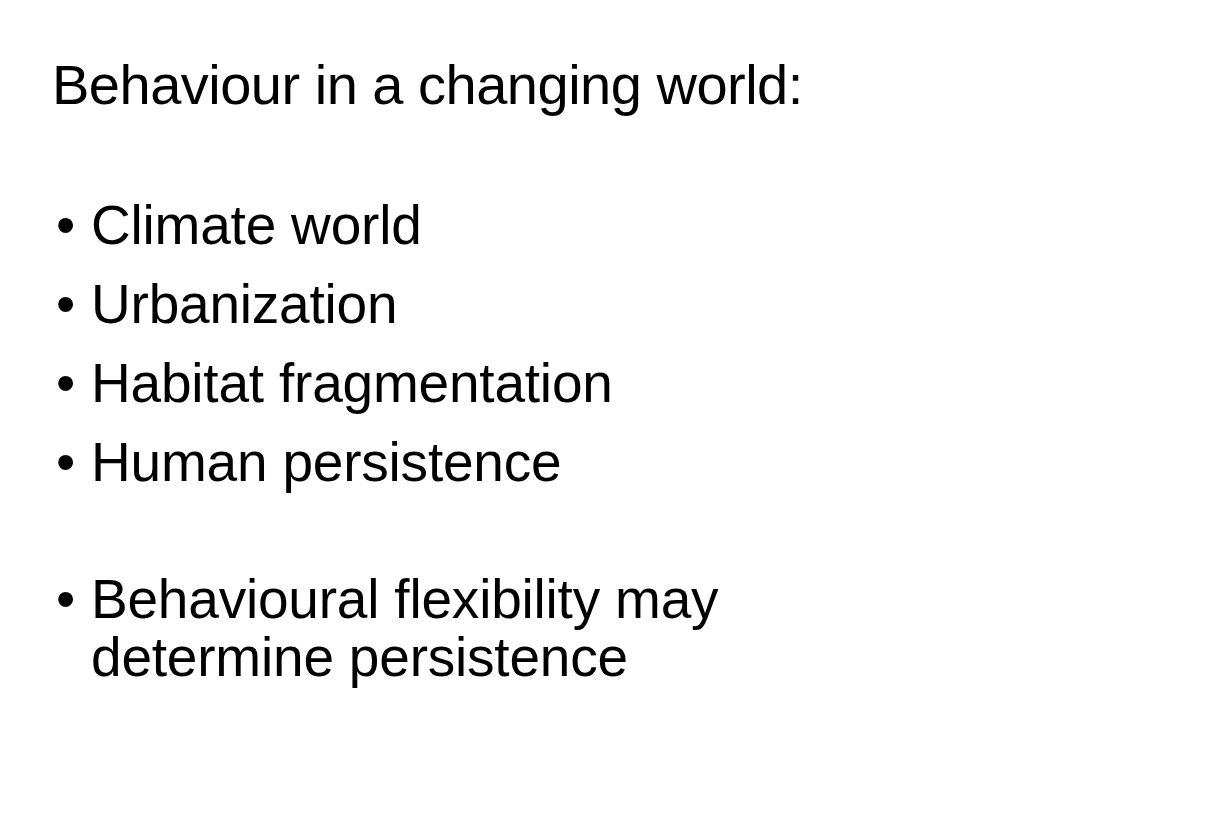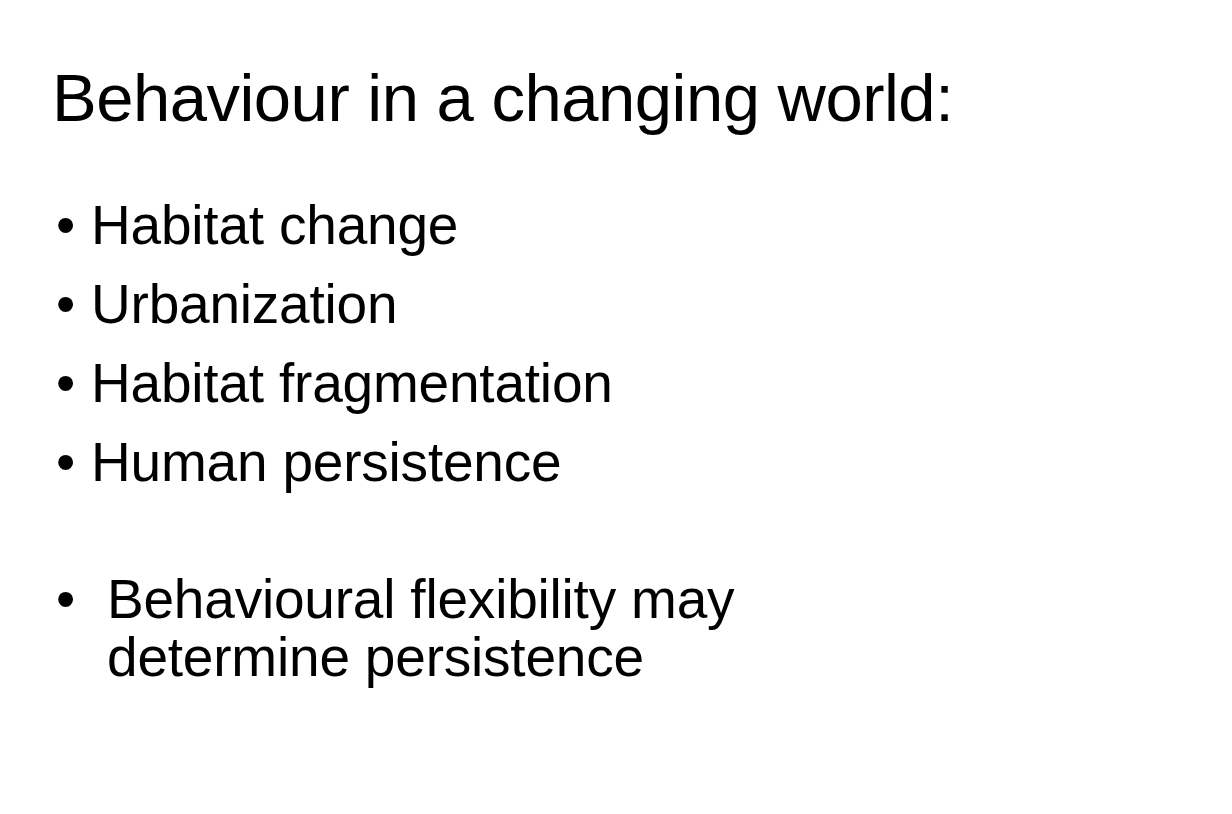--- a/index.html
+++ b/index.html
@@ -23,21 +23,21 @@
     background: #ffffff;
     box-sizing: border-box;
   }
 
   
   .slide-title {
     position: absolute;
     left: 52px;
     top: 18px;
     width: 1140px;
-    font-size: 67px;
+    font-size: 56px;
     font-weight: 400;
     line-height: 1.05;
     letter-spacing: -0.5px;
     color: #000000;
     white-space: nowrap;
   }
 
   
   .bullet-list {
     position: absolute;
@@ -83,35 +83,34 @@
   
   .bullet-spacer {
     display: block;
     height: 58px;
     line-height: 58px;
     font-size: 55px;
   }
 
   .wrap-width {
     max-width: 868px;
-    margin-left: 16px;
   }
 </style>
 </head>
 <body>
 
 <div class="slide">
 
   <h1 class="slide-title">Behaviour in a changing world:</h1>
 
   <ul class="bullet-list">
 
     <li class="bullet-item">
       <span class="bullet-marker">•</span>
-      <span class="bullet-text">Habitat change</span>
+      <span class="bullet-text">Climate world</span>
     </li>
 
     <li class="bullet-item">
       <span class="bullet-marker">•</span>
       <span class="bullet-text">Urbanization</span>
     </li>
 
     <li class="bullet-item">
       <span class="bullet-marker">•</span>
       <span class="bullet-text">Habitat fragmentation</span>

